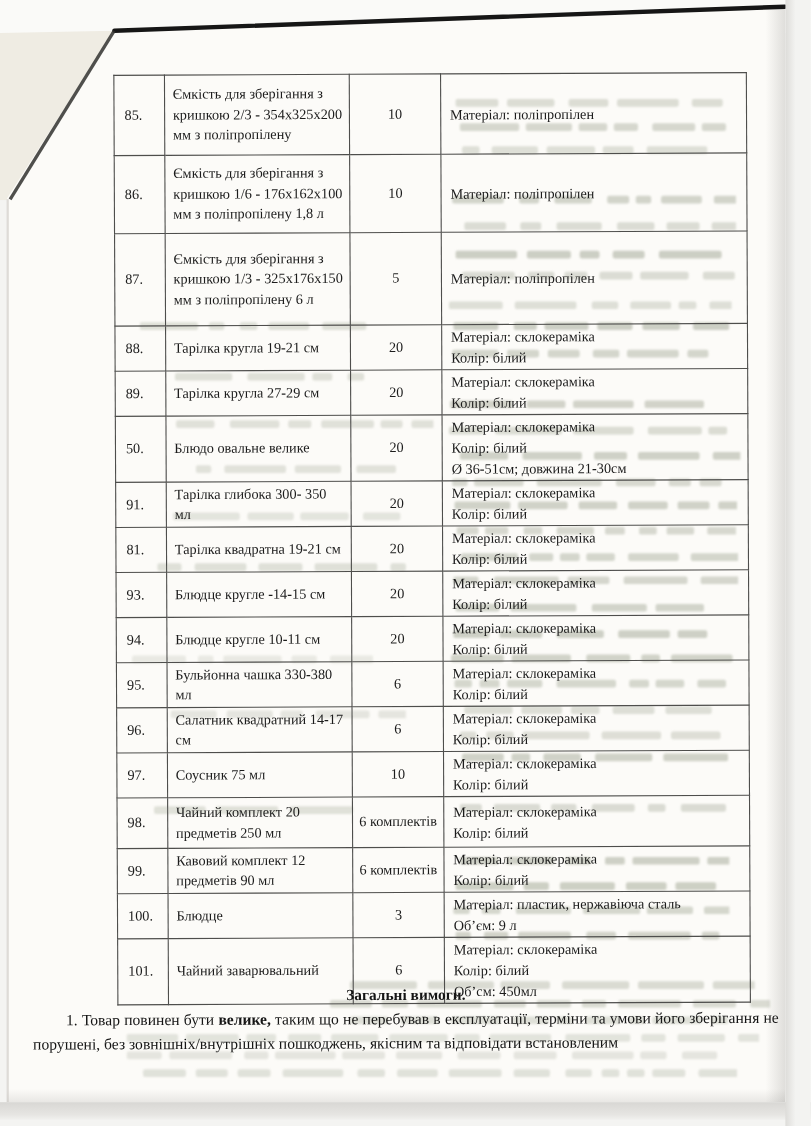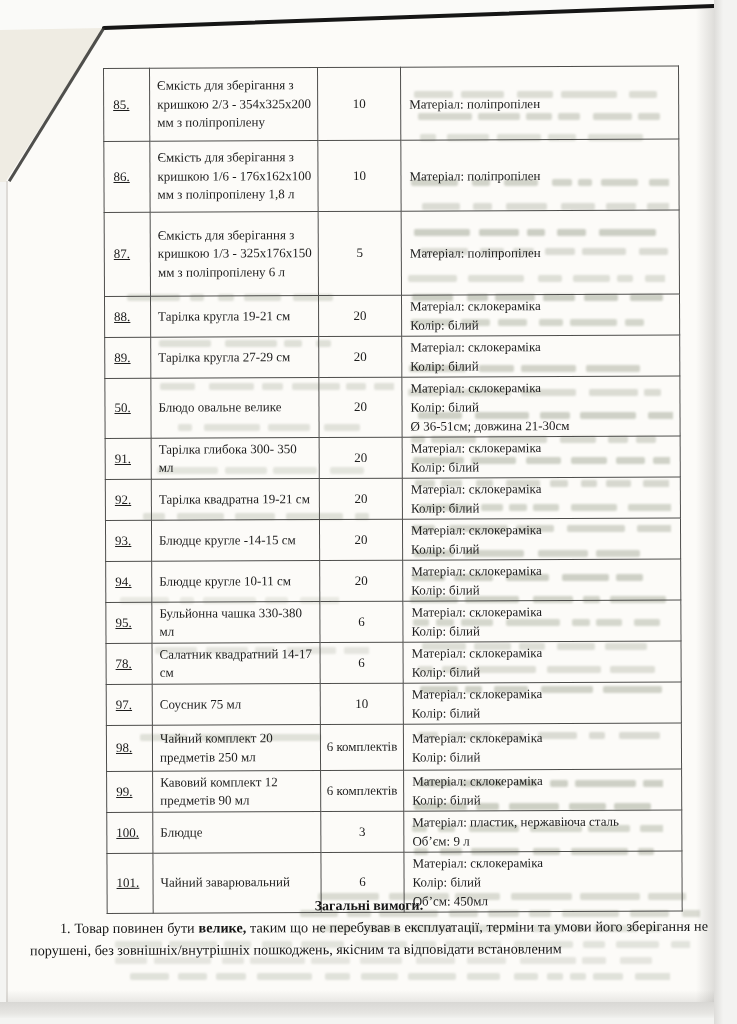--- a/index.html
+++ b/index.html
@@ -45,21 +45,21 @@
 
   
   .items-table{
     position:absolute;left:103px;top:68px;border-collapse:collapse;table-layout:fixed;
     transform:rotate(-0.25deg);transform-origin:left top;
   }
   .items-table td{
     border:1px solid #4e4e4c;color:#1c1c1c;font-size:13px;line-height:18.5px;
     vertical-align:middle;padding:1px 4px;background:transparent;
   }
-  td.c-num{padding-left:9px;text-decoration:underline;}
+  td.c-num{padding-left:9px;}
   td.c-desc{padding-left:7px;padding-right:6px;}
   td.c-qty{text-align:center;padding:1px 2px;}
   td.c-spec{padding-left:8px;line-height:19px;}
   .spec-line{white-space:nowrap;}
 
   
   .footer-block{
     position:absolute;left:30px;top:898px;width:678px;color:#151515;
     transform:rotate(-0.2deg);
   }
@@ -187,21 +187,21 @@
         <tr style="height: 40px;">
           <td class="c-num">91.</td>
           <td class="c-desc">Тарілка глибока 300- 350 мл</td>
           <td class="c-qty">20</td>
           <td class="c-spec">
             <div class="spec-line">Матеріал: склокераміка</div>
             <div class="spec-line">Колір: білий</div>
           </td>
         </tr>
         <tr style="height: 40px;">
-          <td class="c-num">92.</td>
+          <td class="c-num">81.</td>
           <td class="c-desc">Тарілка квадратна 19-21 см</td>
           <td class="c-qty">20</td>
           <td class="c-spec">
             <div class="spec-line">Матеріал: склокераміка</div>
             <div class="spec-line">Колір: білий</div>
           </td>
         </tr>
         <tr style="height: 32px;">
           <td class="c-num">93.</td>
           <td class="c-desc">Блюдце кругле -14-15 см</td>
@@ -223,21 +223,21 @@
         <tr style="height: 38px;">
           <td class="c-num">95.</td>
           <td class="c-desc">Бульйонна чашка 330-380 мл</td>
           <td class="c-qty">6</td>
           <td class="c-spec">
             <div class="spec-line">Матеріал: склокераміка</div>
             <div class="spec-line">Колір: білий</div>
           </td>
         </tr>
         <tr style="height: 39px;">
-          <td class="c-num">78.</td>
+          <td class="c-num">96.</td>
           <td class="c-desc">Салатник квадратний 14-17 см</td>
           <td class="c-qty">6</td>
           <td class="c-spec">
             <div class="spec-line">Матеріал: склокераміка</div>
             <div class="spec-line">Колір: білий</div>
           </td>
         </tr>
         <tr style="height: 35px;">
           <td class="c-num">97.</td>
           <td class="c-desc">Соусник 75 мл</td>

